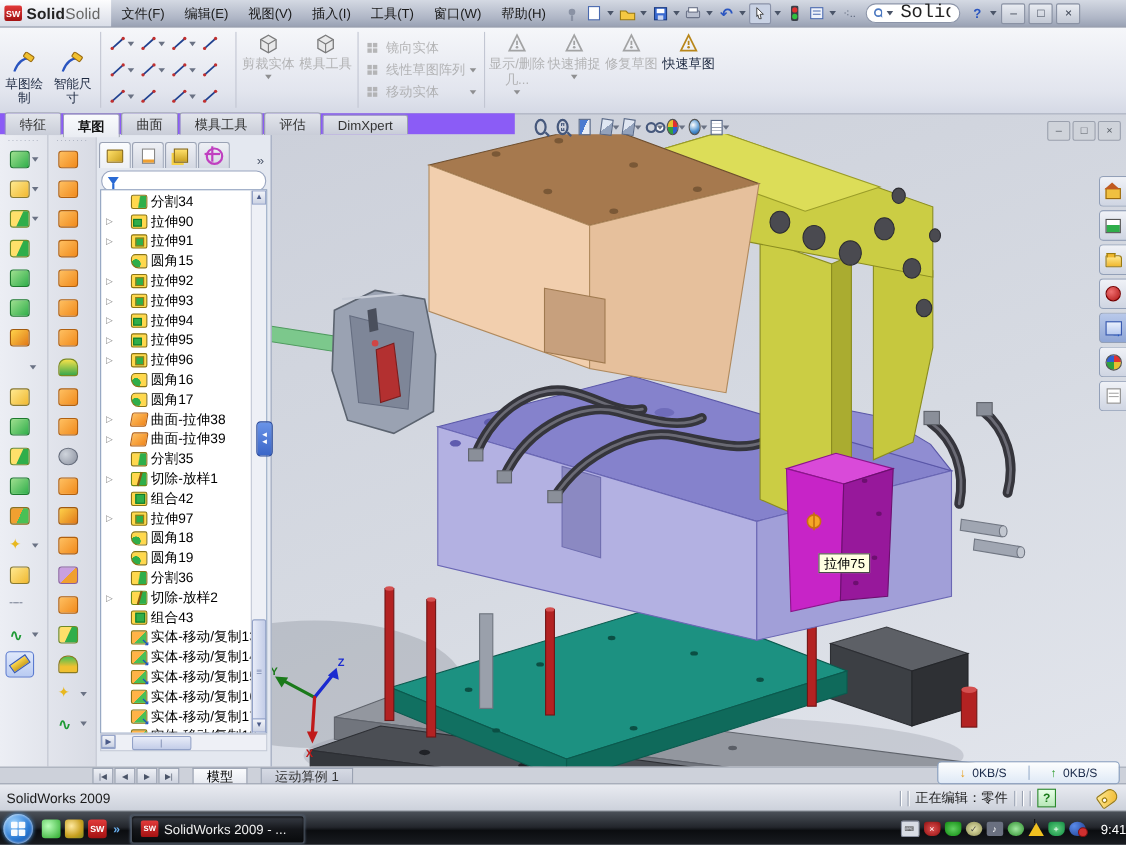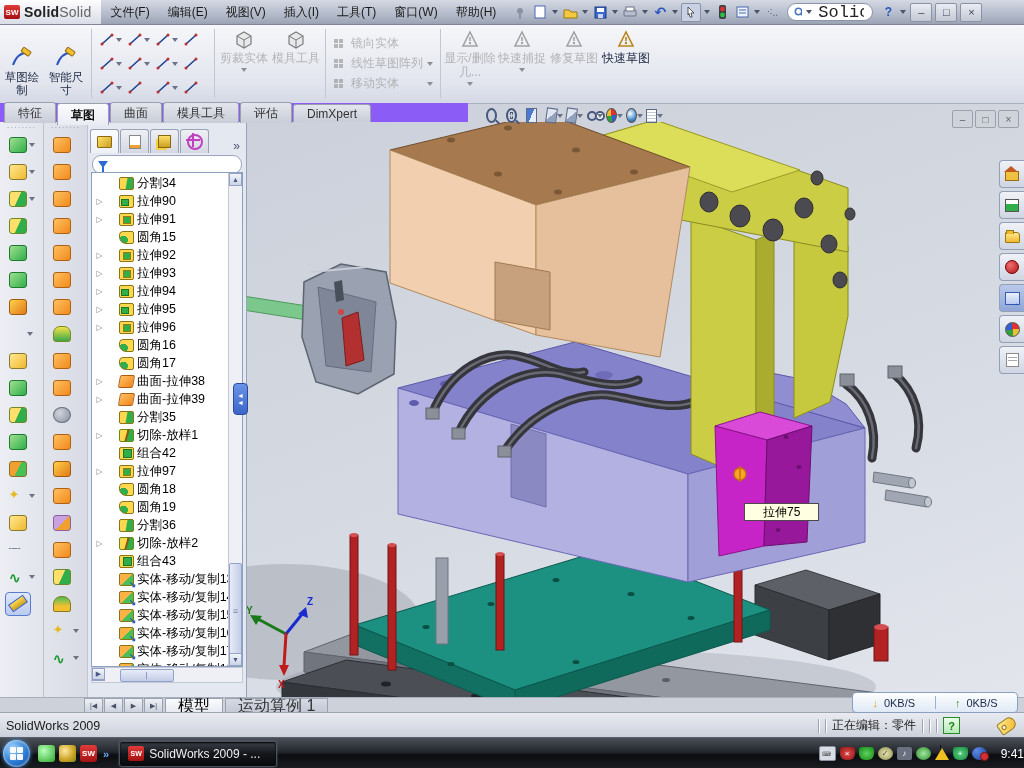--- a/index.html
+++ b/index.html
@@ -123,21 +123,21 @@
   .hcube{width:13px;height:13px;background:linear-gradient(135deg,#dfe6f2 50%,#93a2bc 50%);border:1px solid #5a6a88;transform:rotate(8deg)}
   .hsec{width:13px;height:13px;border:1px solid #5a6a88;background:linear-gradient(115deg,#4a7ad0 50%,#e8ecf4 50%)}
   .hglass{width:6px;height:6px;border:2px solid #46587c;border-radius:50%;box-shadow:8px 0 0 -2px #fff,8px 0 0 0 #46587c}
   .hball{width:13px;height:13px;border-radius:50%;border:1px solid #555;
     background:conic-gradient(#e03030 0 25%,#3060d0 0 50%,#30a040 0 75%,#e8c030 0)}
   .hscene{width:13px;height:13px;border-radius:50%;border:1px solid #555;background:radial-gradient(circle at 35% 35%,#fff,#4a90d0 60%,#205090)}
   .hannot{width:13px;height:12px;background:repeating-linear-gradient(#fff,#fff 2px,#8a94a8 3px);border:1px solid #5a6a88}
   #docbtns{position:absolute;left:706px;top:7px;display:flex;gap:2px;z-index:12}
   .docbtn{width:19px;height:16px;background:#cfd3da;border:1px solid #9aa0ad;border-radius:2px;color:#5a6068;
     font-size:10px;display:flex;align-items:center;justify-content:center}
-  #tooltip{position:absolute;left:498px;top:400px;background:#ffffe1;border:1px solid #4a4a4a;padding:0 18px;
+  #tooltip{position:absolute;left:498px;top:400px;background:#ffffe1;border:1px solid #4a4a4a;padding:0 4px;
     font-size:12px;color:#000;z-index:13;height:16px;line-height:16px}
   
   #taskpane{position:absolute;right:0;top:57px;width:25px;display:flex;flex-direction:column;gap:3px;z-index:12}
   .tpbtn{width:24px;height:26px;border:1px solid #93a0b8;border-right:none;border-radius:4px 0 0 4px;
     background:linear-gradient(#f0f2f7,#cfd5e2);display:flex;align-items:center;justify-content:center}
   .tpbtn.selected{background:linear-gradient(#b9c9ea,#8fa6d6)}
   .tp-home{width:12px;height:8px;background:#f0c040;border:1px solid #9a6a10;position:relative;margin-top:4px}
   .tp-home::before{content:"";position:absolute;left:-2px;top:-6px;border-left:7px solid transparent;border-right:7px solid transparent;border-bottom:6px solid #c05a20}
   .tp-chart{width:12px;height:11px;background:linear-gradient(to top,#2fae4a 60%,#fff 60%);border:1px solid #555}
   .tp-folder{width:13px;height:9px;background:linear-gradient(#ffe98f,#f0b830);border:1px solid #9a7a10;border-radius:1px 3px 1px 1px;margin-top:3px;position:relative}
@@ -152,22 +152,22 @@
   #netwidget{position:absolute;left:852px;top:692px;width:164px;height:19px;background:linear-gradient(#fdfefe,#dfe9f6);
     border:1px solid #8aa0c0;border-radius:4px;display:flex;align-items:center;z-index:45;font-size:11px;color:#1a2a4a}
   .nethalf{flex:1;display:flex;align-items:center;justify-content:center;gap:6px}
   .netdiv{width:1px;height:13px;background:#9ab0cc}
   .arrow-down{color:#e8a020;font-weight:bold}.arrow-up{color:#2a9a2a;font-weight:bold}
   
   #bottombar{position:absolute;left:0;top:697px;width:1024px;height:15px;background:#cdd1da;border-top:1px solid #a8aeba;z-index:22;display:flex;align-items:stretch}
   .navbtns{display:flex;margin-left:84px;gap:1px;align-items:center}
   .navb{width:17px;height:13px;background:linear-gradient(#eef0f5,#cdd2de);border:1px solid #9aa2b2;font-size:7px;color:#4a5468;
     display:flex;align-items:center;justify-content:center}
-  .dtab{padding:0 12px;border:1px solid #9aa2b2;border-bottom:none;font-size:16px;display:flex;align-items:center;
-    background:linear-gradient(#d6dae4,#c2c7d4);color:#333;margin-left:2px}
+  .dtab{padding:0 12px;border:1px solid #9aa2b2;border-bottom:none;font-size:12px;display:flex;align-items:center;
+    background:linear-gradient(#d6dae4,#c2c7d4);color:#333;margin-left:12px}
   .dtab.active{background:linear-gradient(#fafbfd,#e6e9f0);color:#000}
   
   #statusbar{position:absolute;left:0;top:712px;width:1024px;height:25px;background:linear-gradient(#e9ebf1,#cbd0da);
     border-top:1px solid #a0a6b4;display:flex;align-items:center;z-index:23;color:#1a1a1a}
   #statusleft{padding-left:6px;font-size:12.5px}
   #statusright{margin-left:auto;display:flex;align-items:center;gap:6px;padding-right:8px}
   .ssep{width:1px;height:14px;background:#9aa2b2;box-shadow:1px 0 0 #fff}
   .qmark{width:15px;height:15px;background:linear-gradient(#e8ffe8,#b8e8b8);border:1px solid #2a8a2a;color:#1a7a1a;
     font-weight:bold;font-size:11px;display:flex;align-items:center;justify-content:center}
   .tagicon{width:16px;height:11px;background:linear-gradient(135deg,#ffe98f,#f0b830);border:1px solid #9a7a10;

